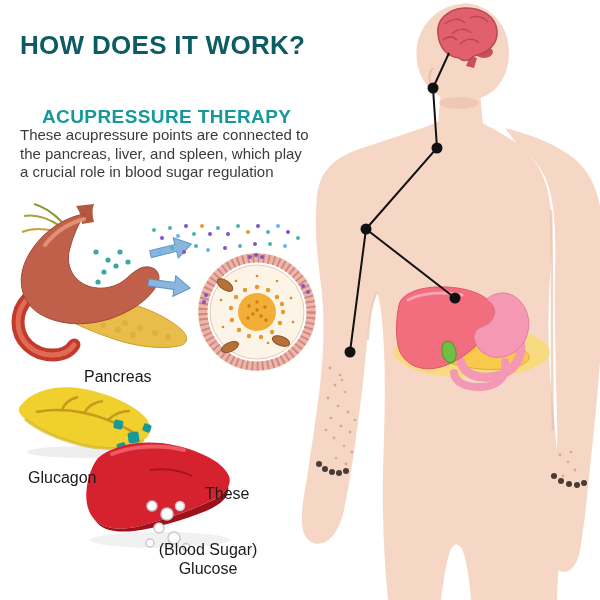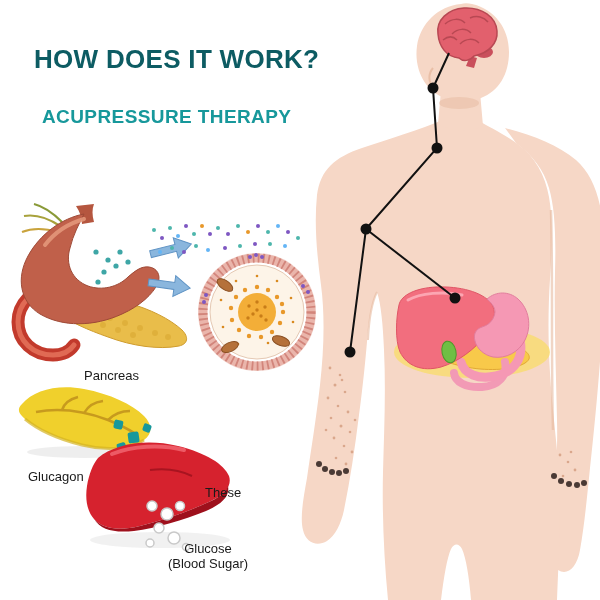--- a/index.html
+++ b/index.html
@@ -1,25 +1,25 @@
 <!DOCTYPE html>
 <html style="--color-title: #0d5c63; --color-subtitle: #17989b; --color-text: #3b3b3b; --color-label: #1a1a1a; --color-skin: #f6d7c6; --color-skin-shade: #e6b99f; --color-meridian: #111111; --color-brain: #e2606d; --color-organ-liver: #f26e7e; --color-organ-stomach: #f598b4; --color-organ-pancreas: #f8c94a; --color-left-liver: #d6222e; --color-left-pancreas: #f0d02c; --color-glucagon-dot: #17989b; --color-arrow-blue: #8ab6dd; --color-cell-membrane: #eab5ab;"><head>
 <meta charset="utf-8">
 <style>
   html,body{margin:0;padding:0;background:#fff;}
   .canvas{position:relative;width:600px;height:600px;background:#ffffff;overflow:hidden;
           font-family:"Liberation Sans",sans-serif;}
   .art{position:absolute;left:0;top:0;}
-  .title{position:absolute;left:20px;top:30px;margin:14px;font-size:26px;font-weight:800;
+  .title{position:absolute;left:20px;top:30px;margin:0;font-size:26px;font-weight:800;
          color:var(--color-title,#0d5c63);letter-spacing:.3px;}
   .subtitle{position:absolute;left:30px;top:94px;margin:12px;font-size:19px;font-weight:800;
             color:var(--color-subtitle,#17989b);letter-spacing:.4px;}
   .desc{position:absolute;left:20px;top:126px;margin:0;width:292px;font-size:15px;
         line-height:1.24;color:var(--color-text,#3b3b3b);}
-  .lbl{position:absolute;font-size:13px;color:var(--color-label,#1a1a1a);}
+  .lbl{position:absolute;font-size:16px;color:var(--color-label,#1a1a1a);}
   .lbl-pancreas{left:84px;top:368px;}
   .lbl-glucagon{left:28px;top:469px;}
   .lbl-liver{left:205px;top:485px;}
   .lbl-glucose{left:146px;top:541px;width:124px;text-align:center;line-height:1.18;}
   .lbl-glucose span{display:block;}
 </style>
 </head>
 <body>
 
 <div class="canvas">
@@ -317,21 +317,22 @@
         <circle cx="180" cy="506" r="4.5"></circle>
       <circle cx="159" cy="528" r="5"></circle>
         <circle cx="174" cy="538" r="6"></circle>
         <circle cx="150" cy="543" r="4"></circle>
       <circle cx="186" cy="547" r="3.5"></circle>
     </g>
   </svg>
 
   <h1 class="title">HOW DOES IT WORK?</h1>
   <h2 class="subtitle">ACUPRESSURE THERAPY</h2>
+  <p class="desc">These acupressure points are connected to the pancreas, liver, and spleen, which play a crucial role in blood sugar regulation</p>
 
   <div class="lbl lbl-pancreas">Pancreas</div>
   <div class="lbl lbl-glucagon">Glucagon</div>
   <div class="lbl lbl-liver">These</div>
   <div class="lbl lbl-glucose">
+    <span>(Blood Sugar)</span>
     <span>Glucose</span>
-    <span>(Blood Sugar)</span>
   </div>
 </div>
 
 </body></html>

